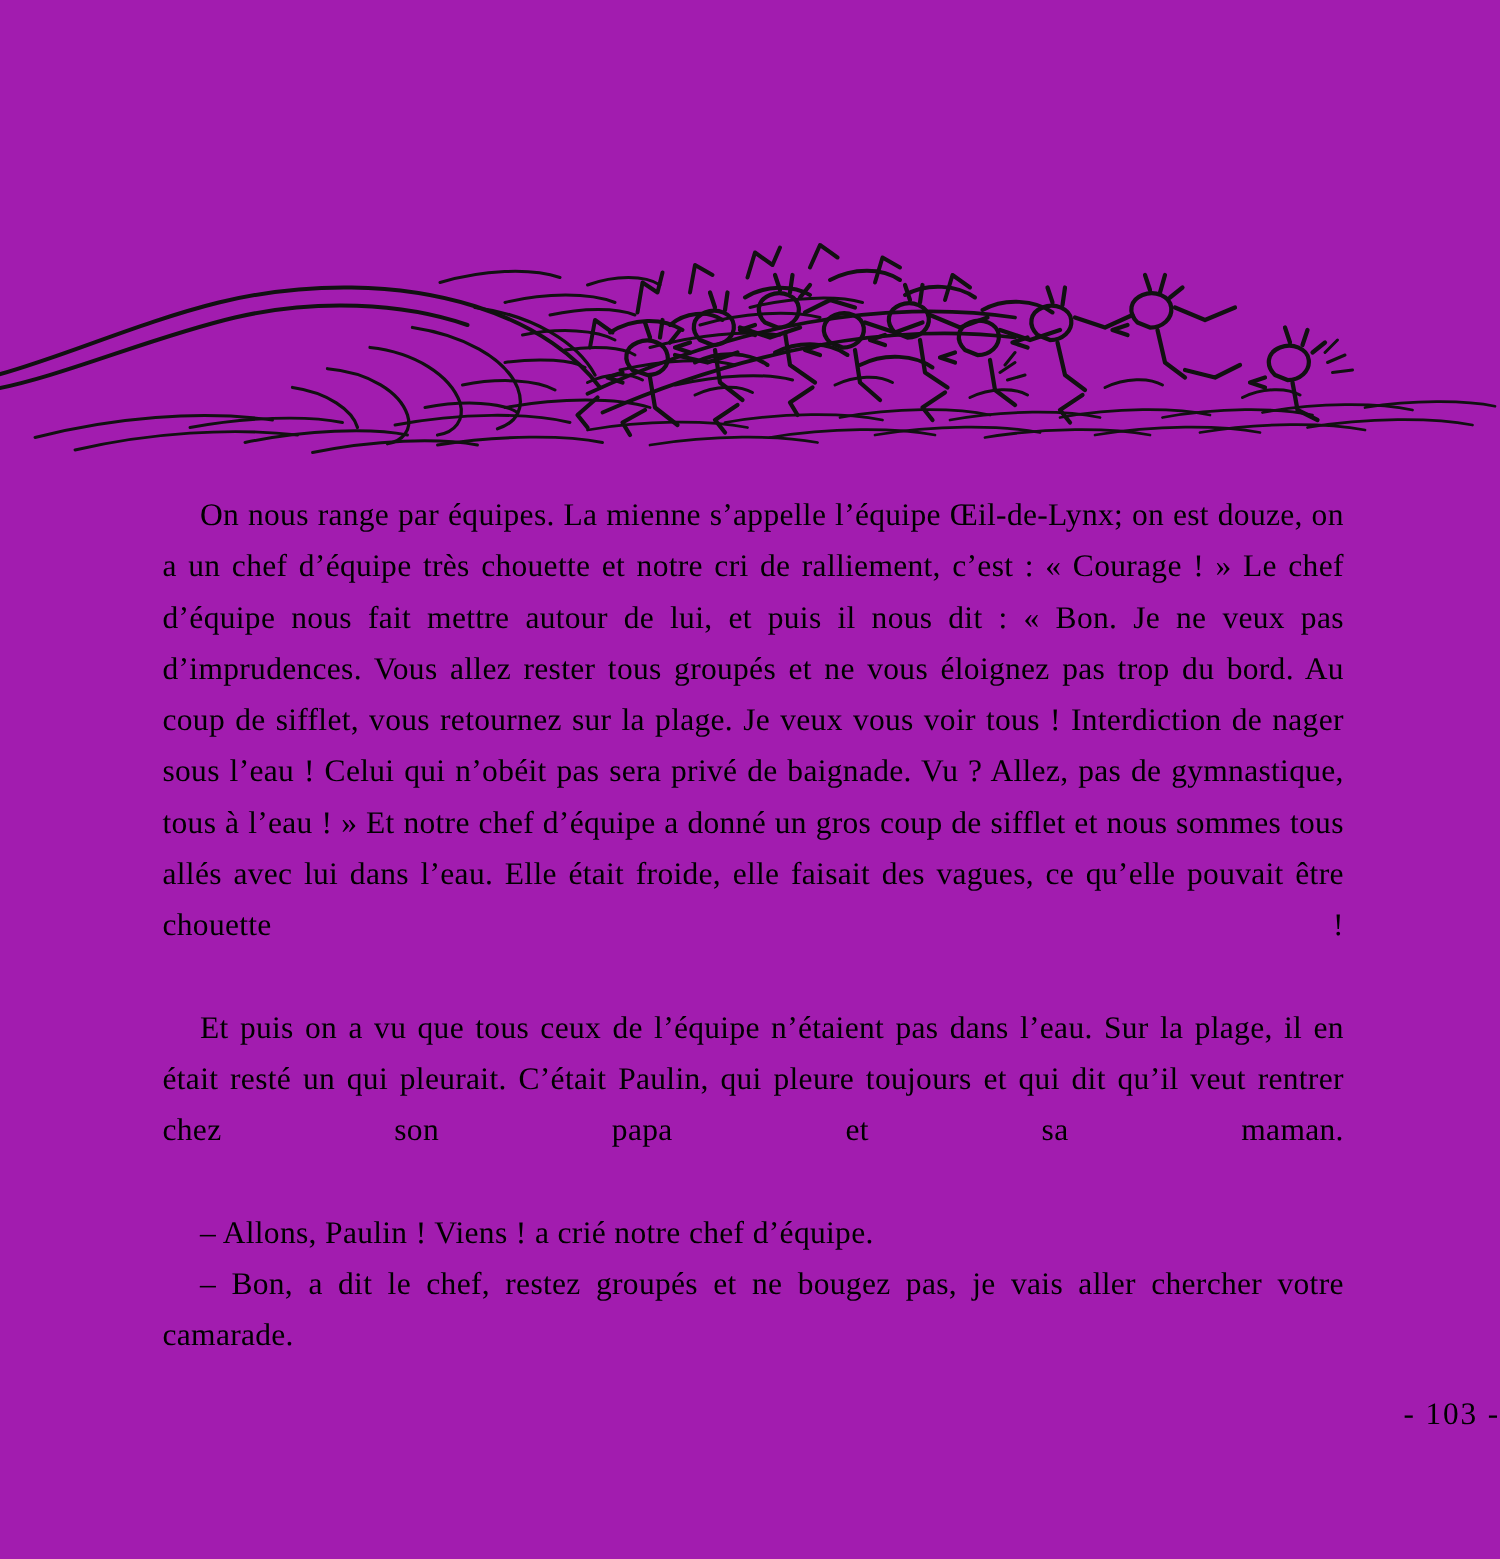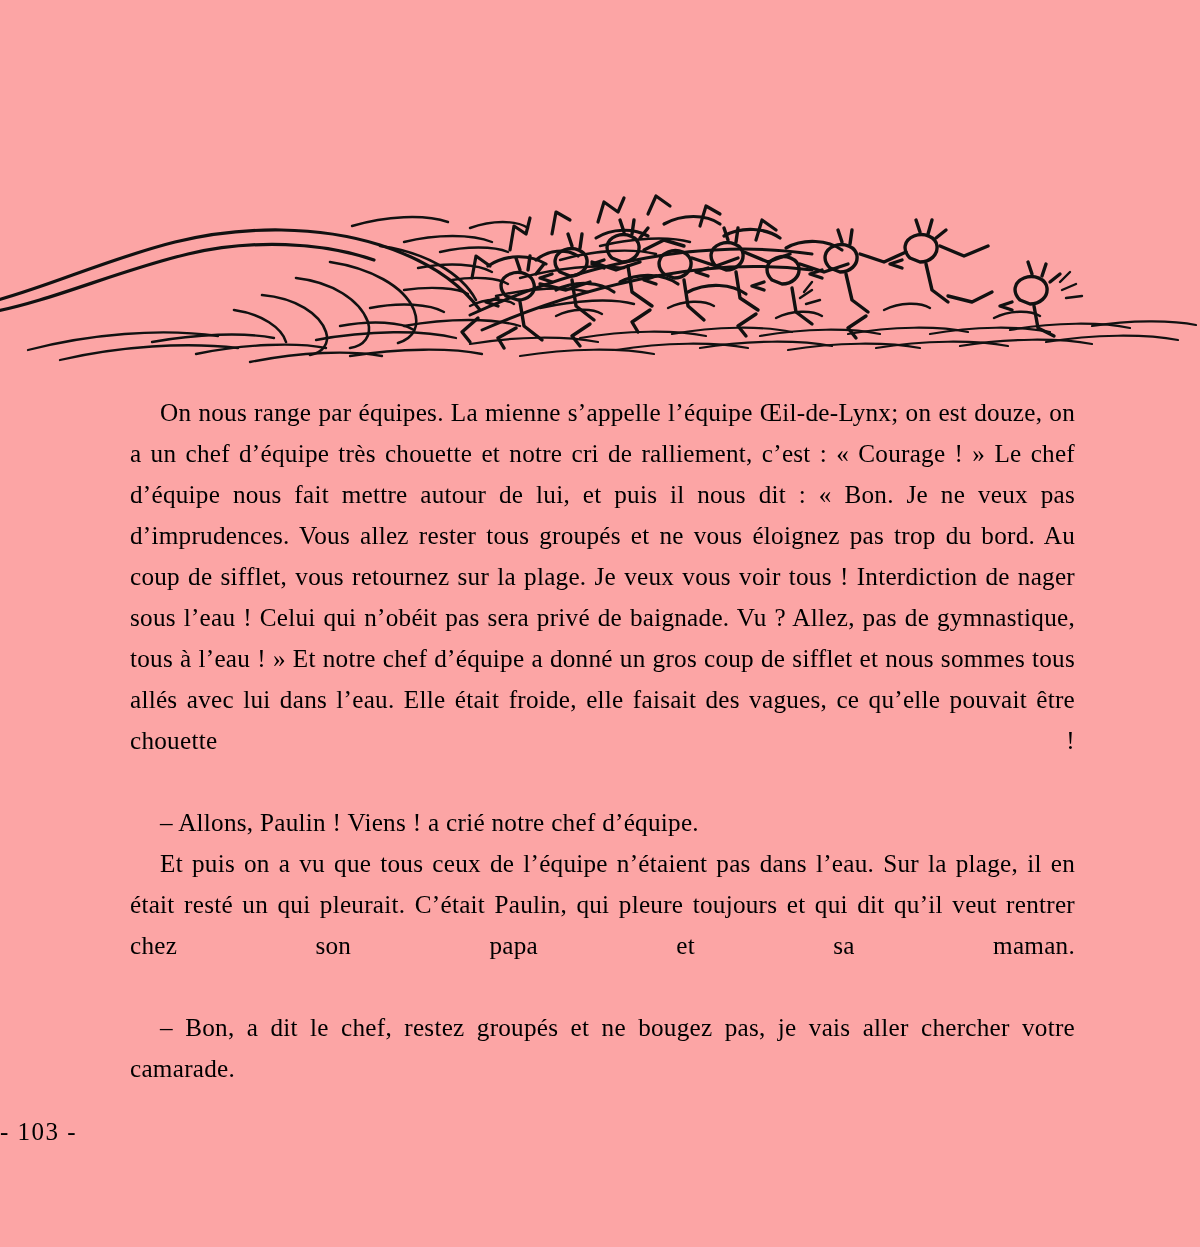--- a/index.html
+++ b/index.html
@@ -14,21 +14,21 @@
     position: relative;
     overflow: hidden;
     font-family: "Liberation Serif", "DejaVu Serif", serif;
     color: #000000;
     -webkit-font-smoothing: antialiased;
   }
 
   .page {
     position: absolute;
     inset: 0;
-    background: #fca5a5;
+    background: #a21caf;
   }
 
   
   .illustration {
     position: absolute;
     left: 0;
     top: 150px;
     width: 1200px;
     height: 215px;
   }
@@ -65,21 +65,21 @@
     width: 100%;
   }
   .para.nostretch::after { display: none; }
 
   
   .folio {
     position: absolute;
     left: 0;
     top: 1118px;
     width: 1200px;
-    text-align: left;
+    text-align: right;
     font-size: 25px;
     letter-spacing: 0.06em;
   }
 </style>
 </head>
 <body>
 
 <div class="page">
 
   <div class="illustration">
@@ -247,20 +247,20 @@
           <path d="M800 148 L 812 140 M 806 154 L 820 150 M 804 142 L 812 132"></path>
           <path d="M1062 140 L 1076 134 M 1066 148 L 1082 146 M 1060 132 L 1070 122"></path>
         </g>
 
       </g>
     </svg>
   </div>
 
   <div class="textblock">
     <p class="para">On nous range par équipes. La mienne s’appelle l’équipe Œil-de-Lynx; on est douze, on a un chef d’équipe très chouette et notre cri de ralliement, c’est : « Courage ! » Le chef d’équipe nous fait mettre autour de lui, et puis il nous dit : « Bon. Je ne veux pas d’imprudences. Vous allez rester tous groupés et ne vous éloignez pas trop du bord. Au coup de sifflet, vous retournez sur la plage. Je veux vous voir tous ! Interdiction de nager sous l’eau ! Celui qui n’obéit pas sera privé de baignade. Vu ? Allez, pas de gymnastique, tous à l’eau ! » Et notre chef d’équipe a donné un gros coup de sifflet et nous sommes tous allés avec lui dans l’eau. Elle était froide, elle faisait des vagues, ce qu’elle pouvait être chouette !</p>
+    <p class="para">Et puis on a vu que tous ceux de l’équipe n’étaient pas dans l’eau. Sur la plage, il en était resté un qui pleurait. C’était Paulin, qui pleure toujours et qui dit qu’il veut rentrer chez son papa et sa maman.</p>
     <p class="para nostretch">– Allons, Paulin ! Viens ! a crié notre chef d’équipe.</p>
-    <p class="para">Et puis on a vu que tous ceux de l’équipe n’étaient pas dans l’eau. Sur la plage, il en était resté un qui pleurait. C’était Paulin, qui pleure toujours et qui dit qu’il veut rentrer chez son papa et sa maman.</p>
     <p class="para">– Bon, a dit le chef, restez groupés et ne bougez pas, je vais aller chercher votre camarade.</p>
   </div>
 
   <div class="folio">- 103 -</div>
 
 </div>
 
 </body></html>

